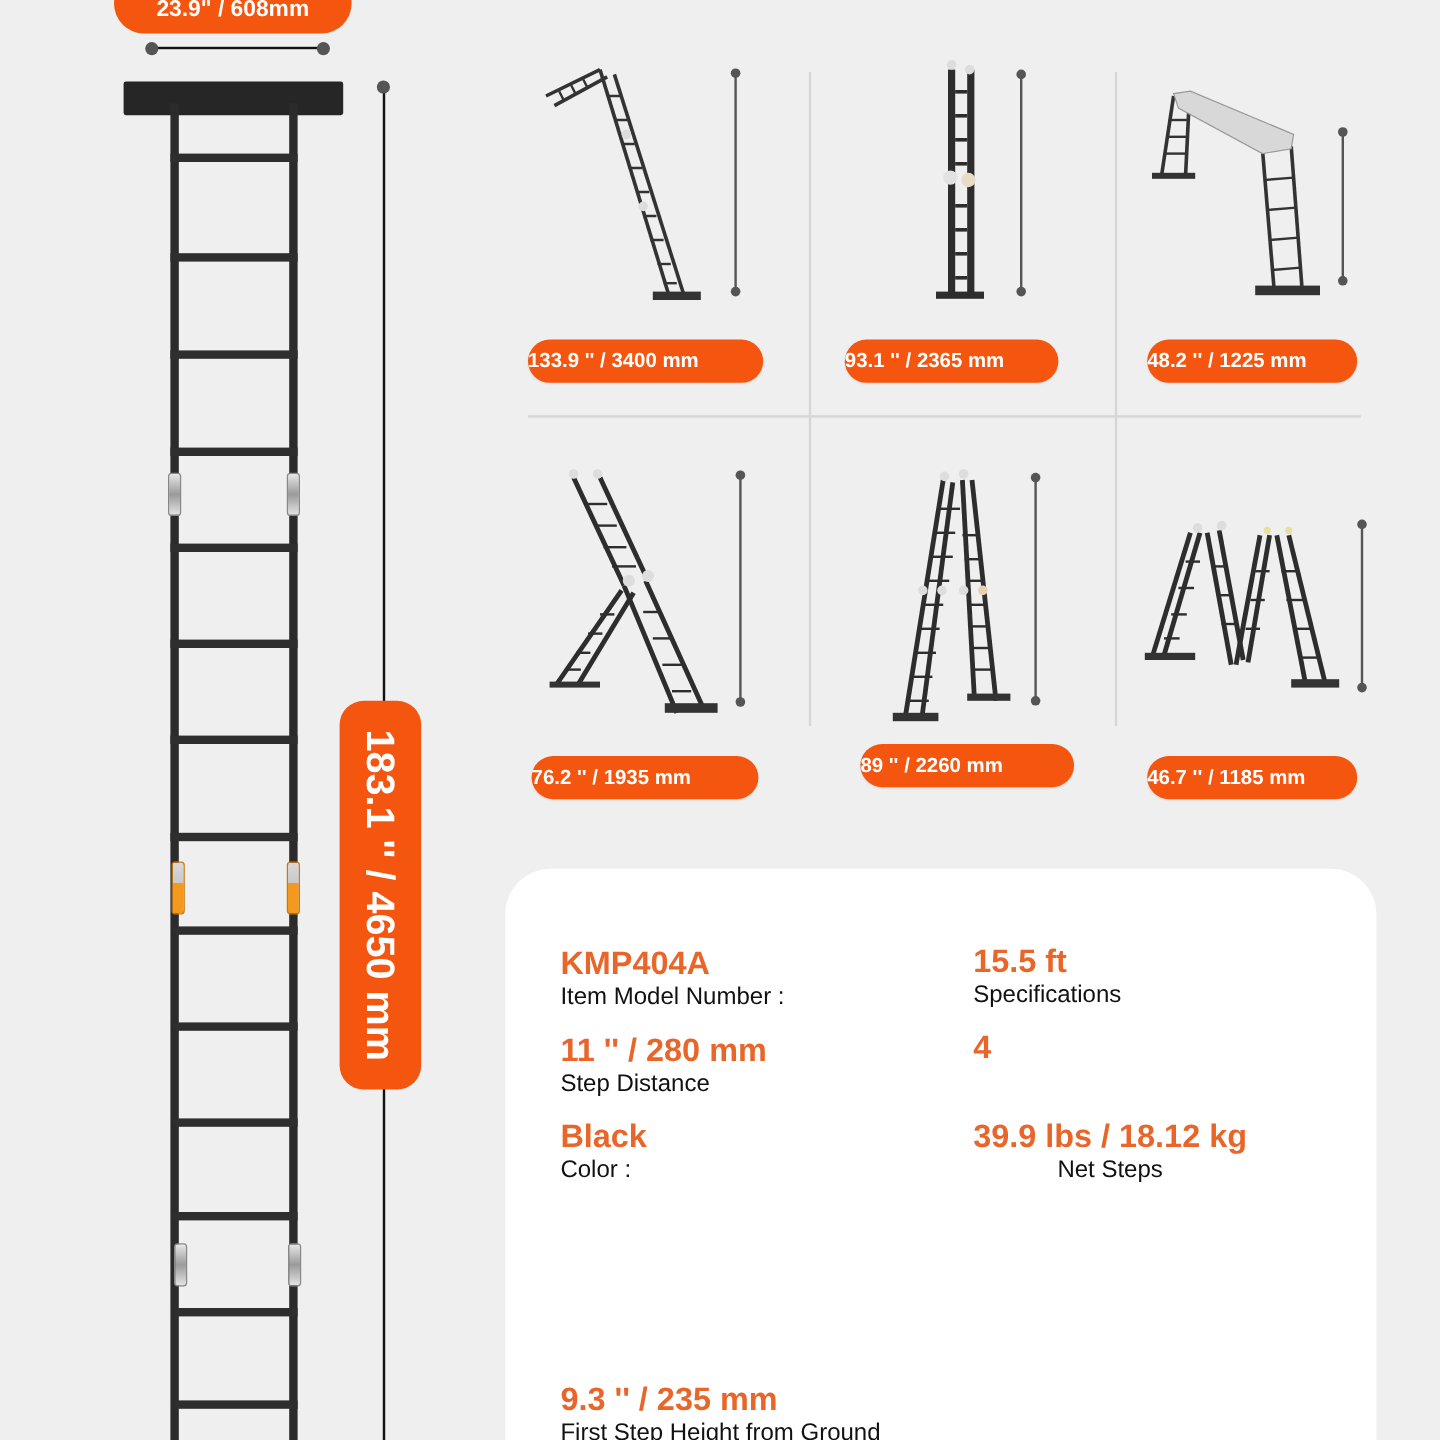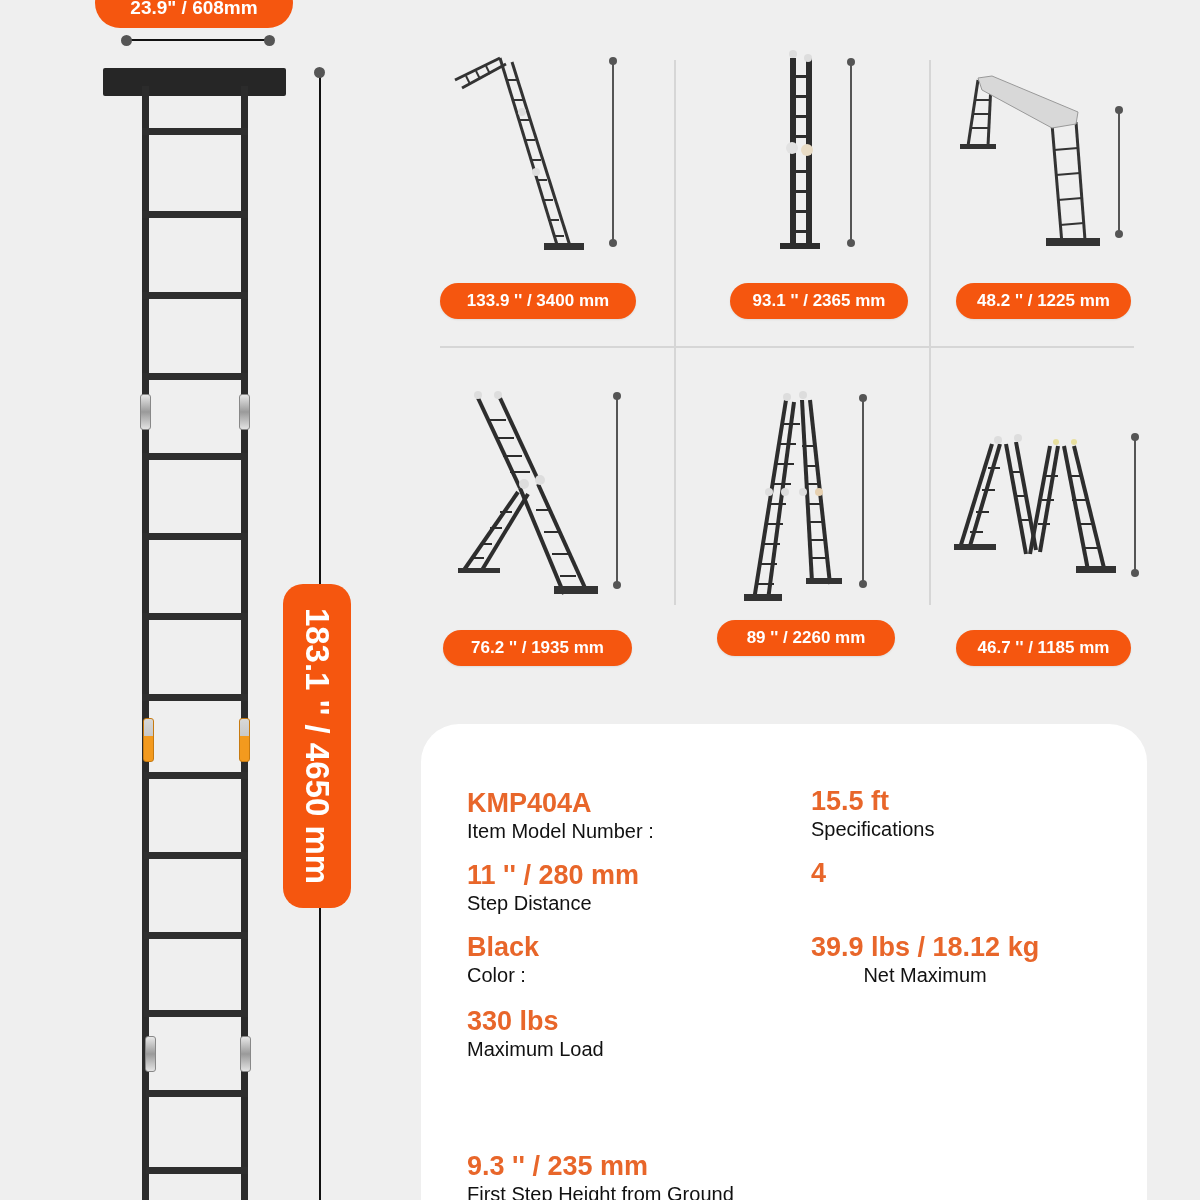--- a/index.html
+++ b/index.html
@@ -43,21 +43,21 @@
   }
 
   
   .grid-vline { position: absolute; width: 2px; background: #d6d6d6; }
   .grid-hline { position: absolute; height: 2px; background: #d6d6d6; }
   .config { position: absolute; }
   .config svg { position: absolute; left: 0; top: 0; }
   .cfg-pill {
     position: absolute; height: 36px; border-radius: 18px; background: #f5560f;
     color: #fff; font-weight: 700; font-size: 17px;
-    display: flex; align-items: center; justify-content: center;
+    display: flex; align-items: center; justify-content: flex-start;
     box-shadow: 0 1px 2px rgba(0,0,0,0.08);
   }
   .cfg-vline { position: absolute; width: 3px; background: #555; }
 
   
   .spec-card {
     position: absolute; left: 421px; top: 724px; width: 726px; height: 520px;
     background: #ffffff; border-radius: 38px;
   }
   .spec { position: absolute; }
@@ -161,21 +161,21 @@
     </g>
     <circle cx="53" cy="14" r="4" fill="#ddd"></circle>
       <circle cx="68" cy="18" r="4" fill="#ddd"></circle>
     <circle cx="52" cy="108" r="6" fill="#e2e2e2"></circle>
       <circle cx="67" cy="110" r="6" fill="#e9dcc5"></circle>
   </svg>
   <div class="cfg-vline" style="left:110px;top:22px;height:182px;width:2px;"></div>
   <div class="dot" style="left:107px;top:18px;width:8px;height:8px;"></div>
   <div class="dot" style="left:107px;top:199px;width:8px;height:8px;"></div>
 </div>
-<div class="cfg-pill" style="left:730px;top:283px;width:178px;">
+<div class="cfg-pill" style="left:704px;top:283px;width:178px;">
   <span>93.1 '' / 2365 mm</span>
 </div>
 
 <div class="config" style="left:930px;top:60px;width:220px;height:200px;">
   <svg width="220" height="200" viewBox="0 0 220 200">
     <g stroke="#333" stroke-width="3" fill="none">
       <line x1="48" y1="20" x2="38" y2="86"></line>
         <line x1="61" y1="24" x2="58" y2="86"></line>
       <line x1="122" y1="64" x2="132" y2="184"></line>
         <line x1="146" y1="62" x2="155" y2="180"></line>
@@ -332,33 +332,29 @@
     <div class="lbl">Item Model Number :</div>
   </div>
   <div class="spec" style="left:46px;top:136px;">
     <div class="val">11 '' / 280 mm</div>
     <div class="lbl">Step Distance</div>
   </div>
   <div class="spec" style="left:46px;top:208px;">
     <div class="val">Black</div>
     <div class="lbl">Color :</div>
   </div>
-  <div class="spec" style="left:46px;top:282px;">
-    <div class="val">330 lbs</div>
-    <div class="lbl">Maximum Load</div>
-  </div>
   <div class="spec" style="left:46px;top:427px;">
     <div class="val">9.3 '' / 235 mm</div>
     <div class="lbl">First Step Height from Ground</div>
   </div>
 
   <div class="spec" style="left:390px;top:62px;">
     <div class="val">15.5 ft</div>
     <div class="lbl">Specifications</div>
   </div>
   <div class="spec" style="left:390px;top:134px;">
     <div class="val">4</div>
   </div>
   <div class="spec" style="left:390px;top:208px;text-align:center;">
     <div class="val">39.9 lbs / 18.12 kg</div>
-    <div class="lbl">Net Maximum</div>
+    <div class="lbl">Net Steps</div>
   </div>
 </div>
 
 </body></html>

